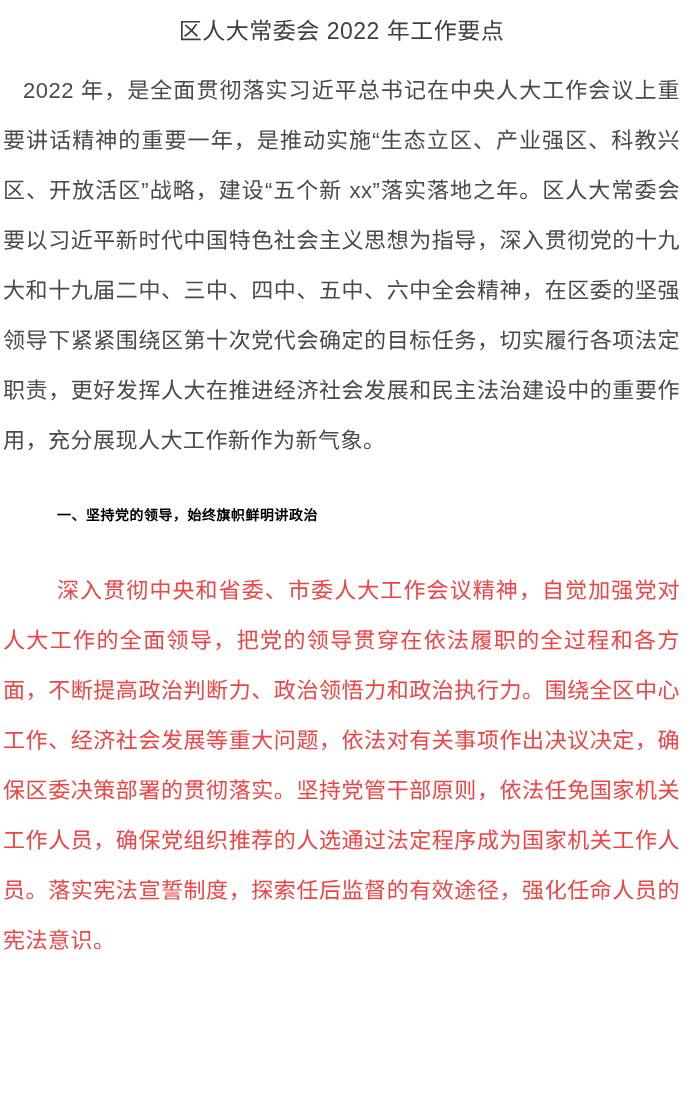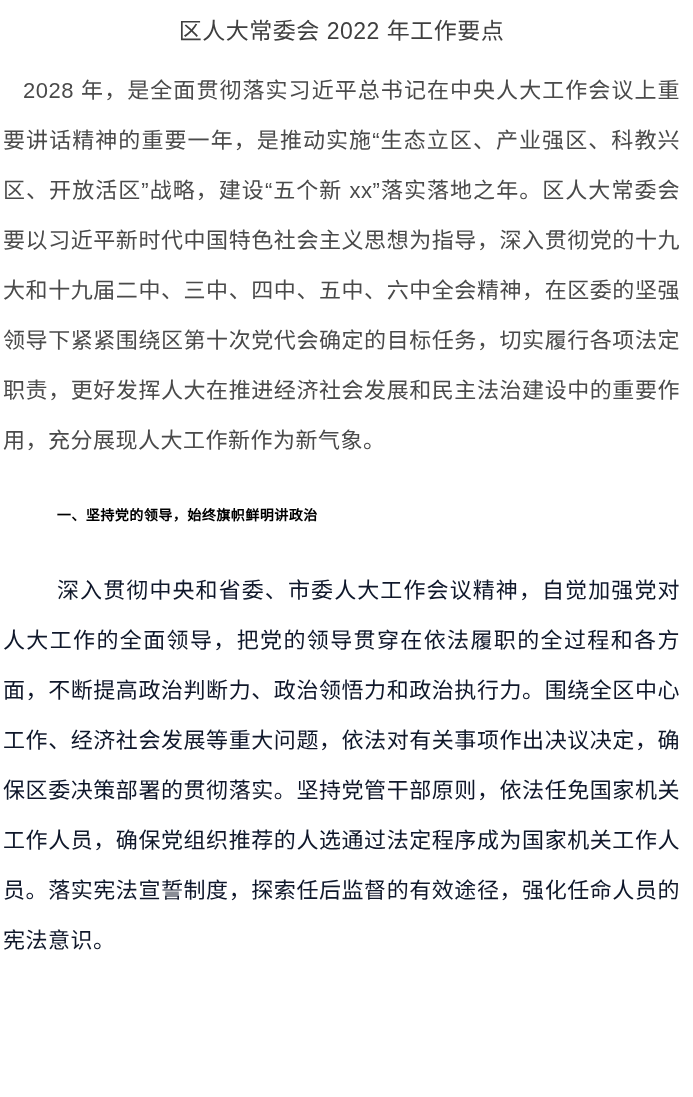--- a/index.html
+++ b/index.html
@@ -45,29 +45,29 @@
   .section-heading {
     font-size: 14px;
     line-height: 50px;
     font-weight: bold;
     color: #000000;
     margin: 24px 0 0 0;
     text-indent: 54px;
     letter-spacing: 0.5px;
   }
   .para-body {
-    color: #0f172a;
+    color: #ef4444;
     text-indent: 54px;
     margin-top: 26px;
   }
 </style>
 </head>
 <body>
 
 <div class="doc-page">
   <h1 class="doc-title">区人大常委会 2022 年工作要点</h1>
 
-  <p class="para para-intro">2028 年，是全面贯彻落实习近平总书记在中央人大工作会议上重要讲话精神的重要一年，是推动实施“生态立区、产业强区、科教兴区、开放活区”战略，建设“五个新 xx”落实落地之年。区人大常委会要以习近平新时代中国特色社会主义思想为指导，深入贯彻党的十九大和十九届二中、三中、四中、五中、六中全会精神，在区委的坚强领导下紧紧围绕区第十次党代会确定的目标任务，切实履行各项法定职责，更好发挥人大在推进经济社会发展和民主法治建设中的重要作用，充分展现人大工作新作为新气象。</p>
+  <p class="para para-intro">2022 年，是全面贯彻落实习近平总书记在中央人大工作会议上重要讲话精神的重要一年，是推动实施“生态立区、产业强区、科教兴区、开放活区”战略，建设“五个新 xx”落实落地之年。区人大常委会要以习近平新时代中国特色社会主义思想为指导，深入贯彻党的十九大和十九届二中、三中、四中、五中、六中全会精神，在区委的坚强领导下紧紧围绕区第十次党代会确定的目标任务，切实履行各项法定职责，更好发挥人大在推进经济社会发展和民主法治建设中的重要作用，充分展现人大工作新作为新气象。</p>
 
   <h2 class="section-heading">一、坚持党的领导，始终旗帜鲜明讲政治</h2>
 
   <p class="para para-body">深入贯彻中央和省委、市委人大工作会议精神，自觉加强党对人大工作的全面领导，把党的领导贯穿在依法履职的全过程和各方面，不断提高政治判断力、政治领悟力和政治执行力。围绕全区中心工作、经济社会发展等重大问题，依法对有关事项作出决议决定，确保区委决策部署的贯彻落实。坚持党管干部原则，依法任免国家机关工作人员，确保党组织推荐的人选通过法定程序成为国家机关工作人员。落实宪法宣誓制度，探索任后监督的有效途径，强化任命人员的宪法意识。</p>
 </div>
 
 </body></html>

